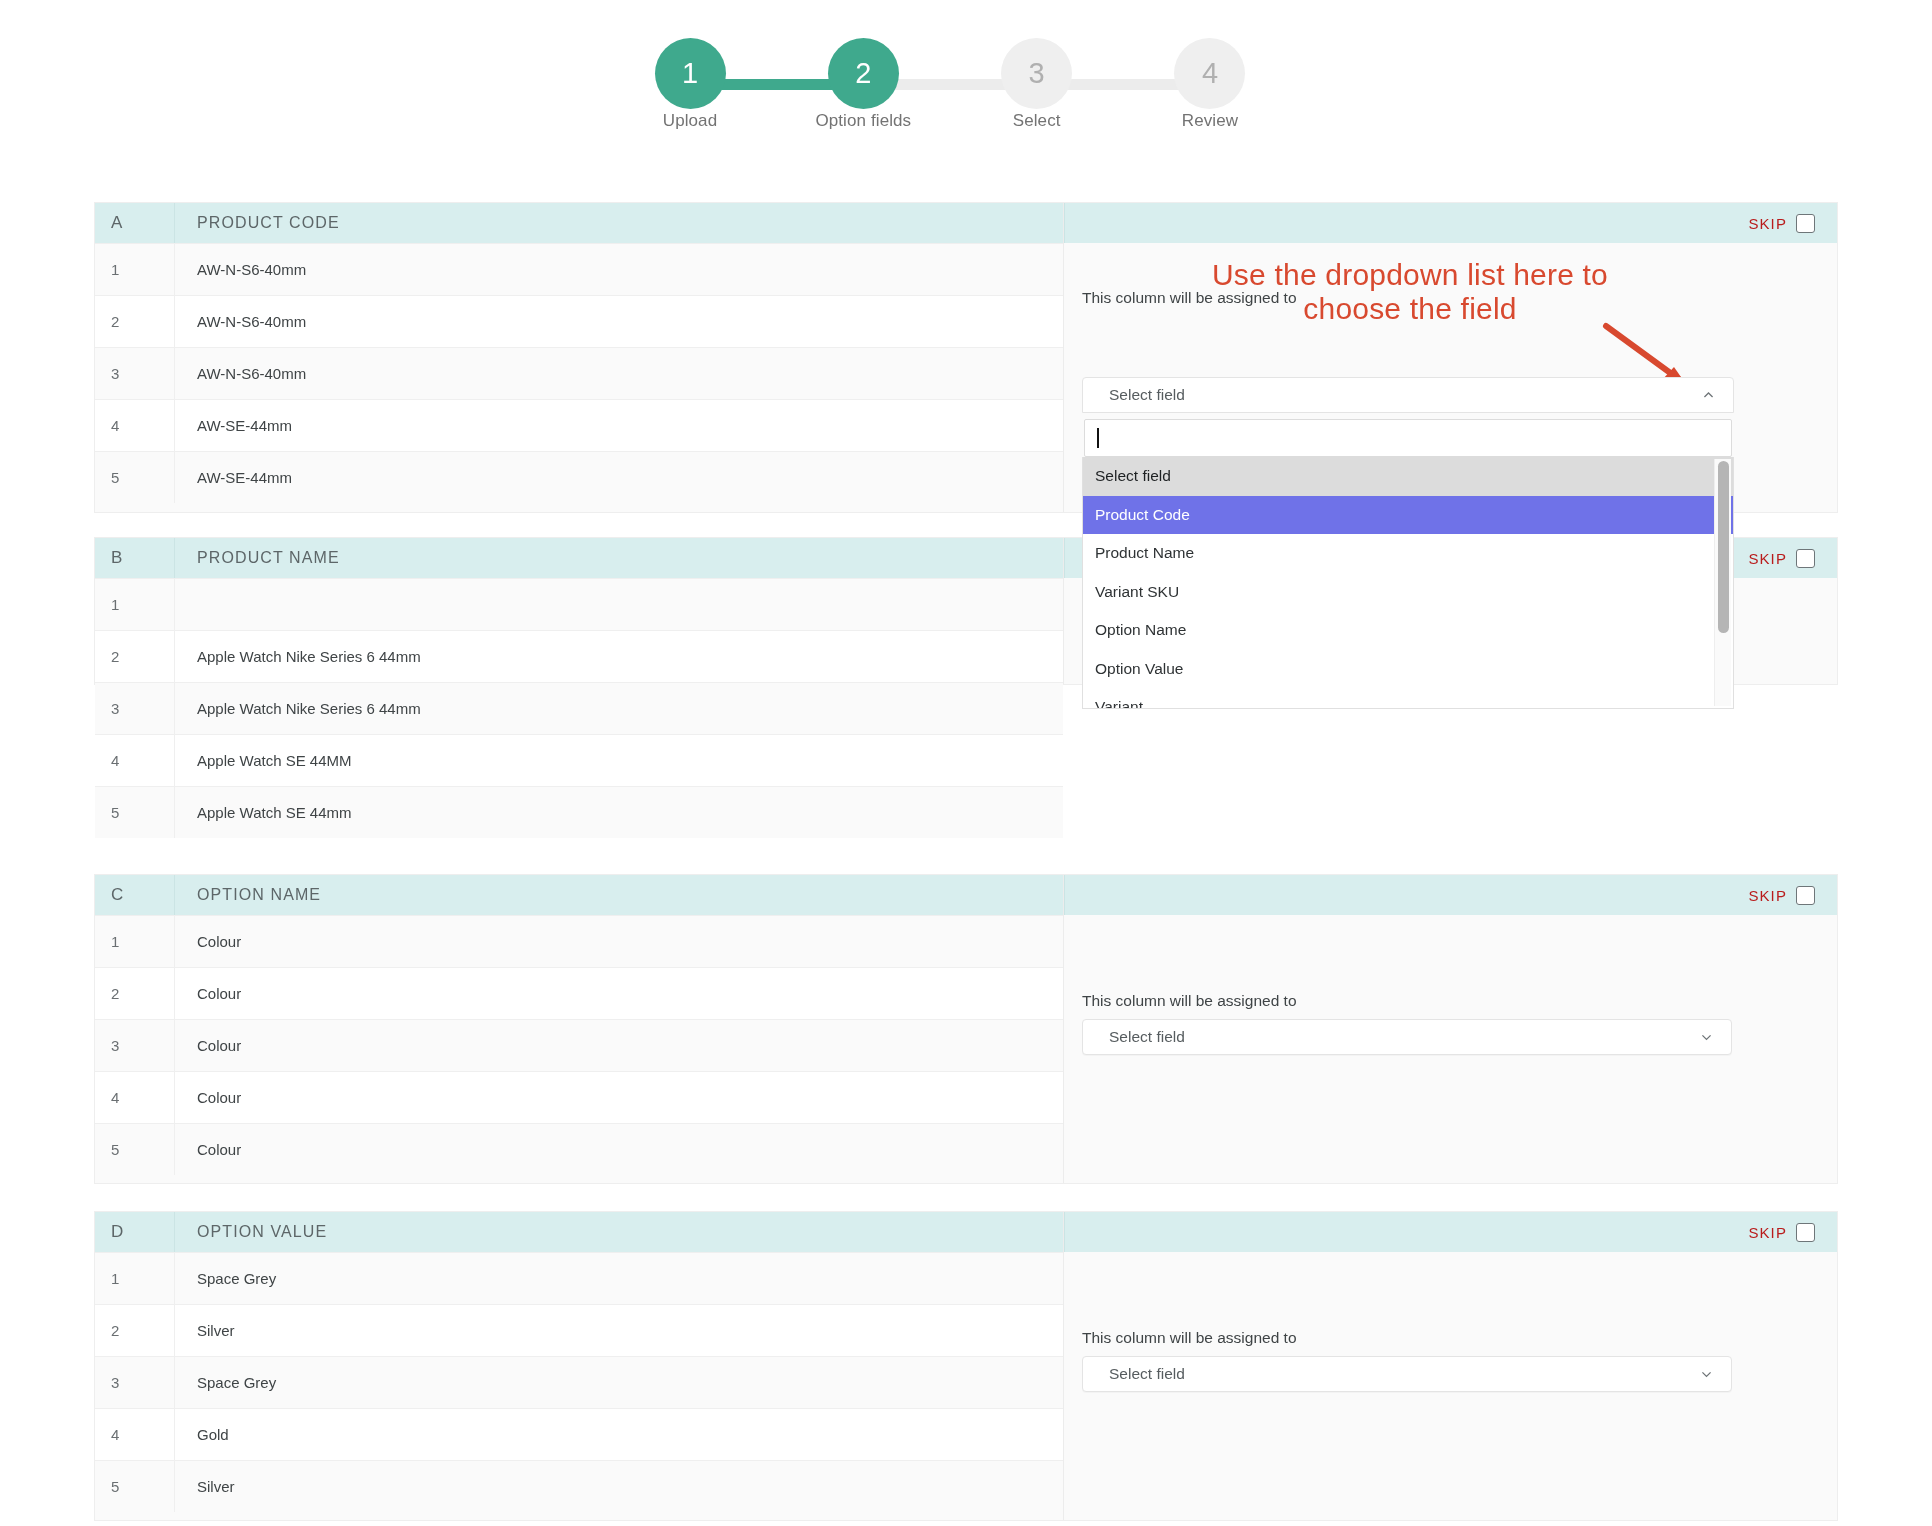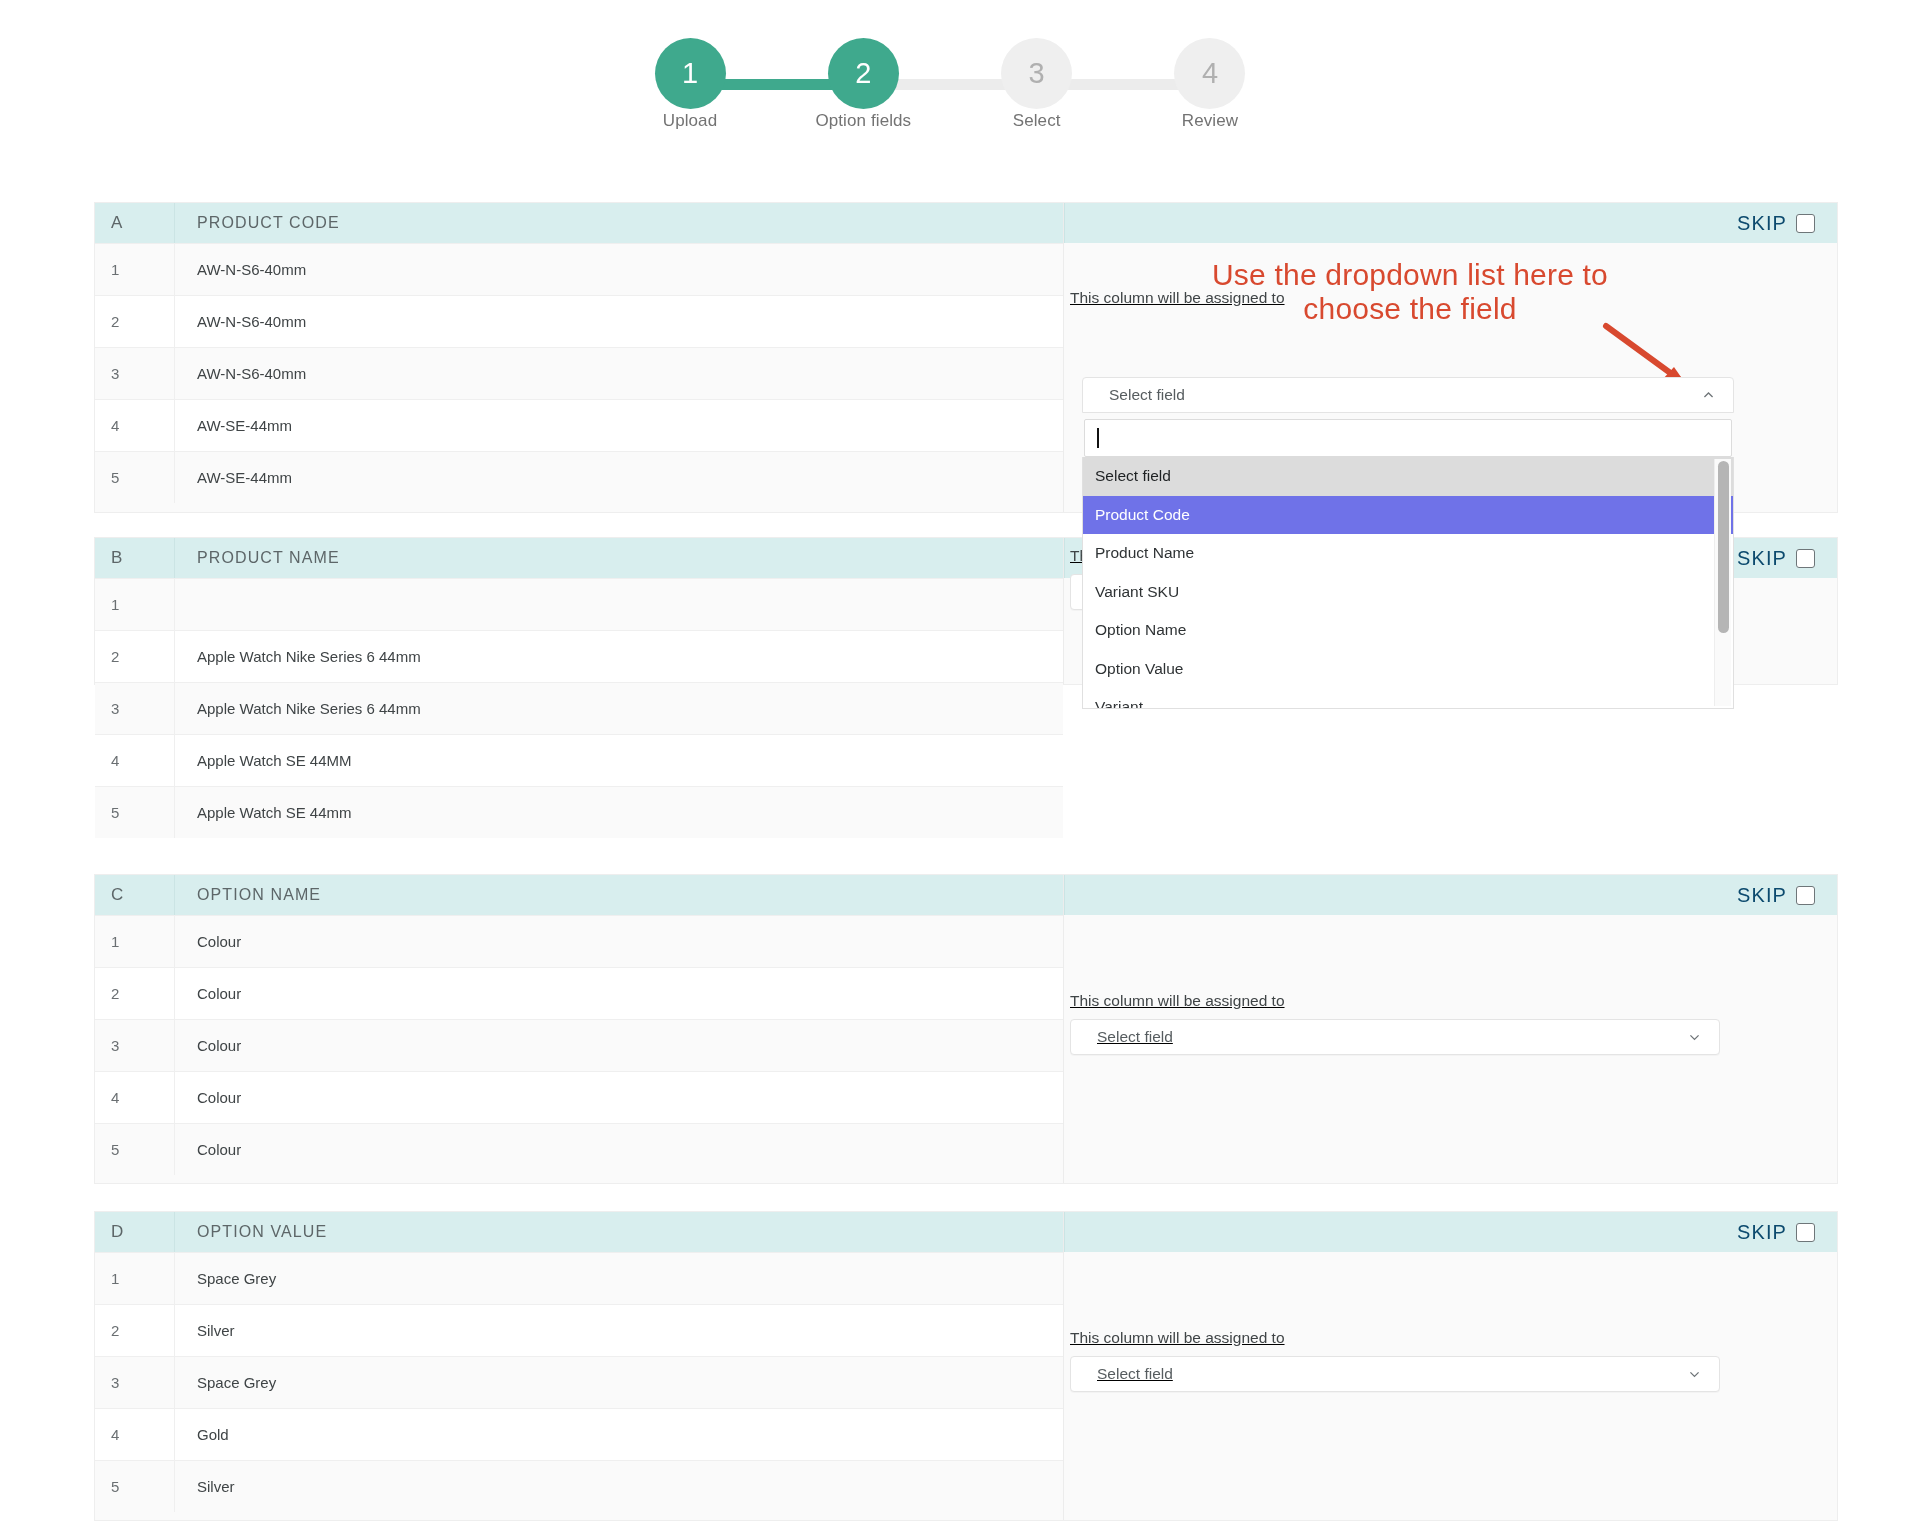--- a/index.html
+++ b/index.html
@@ -66,21 +66,21 @@
   .hdr .hcol-name {
     flex: 1; display: flex; align-items: center; padding-left: 22px;
     font-size: 16px; color: #5d6668; letter-spacing: 1.1px; font-weight: 400;
   }
   .hdr-right {
     height: 40px; background: #d8eeee;
     display: flex; align-items: center; justify-content: flex-end;
     padding-right: 22px; gap: 9px;
     border-left: 1px solid #cbe4e4;
   }
-  .skip-label { font-size: 20px; color: #0c4a6e; letter-spacing: 1.1px; }
+  .skip-label { font-size: 15px; color: #b91c1c; letter-spacing: 1.1px; }
   .skip-box {
     width: 19px; height: 19px; border: 1.6px solid #6e7679; border-radius: 3px;
     background: #ffffff;
   }
 
   .row { display: flex; height: 52px; align-items: stretch; border-top: 1px solid #efefef; }
   .row:first-of-type { border-top: none; }
   .row.even { background: #fafafa; }
   .row.odd  { background: #ffffff; }
   .cell-idx {
@@ -88,21 +88,21 @@
     padding-left: 16px; font-size: 15px; color: #6a6f72;
     border-right: 1px solid #efefef;
   }
   .cell-val {
     flex: 1; display: flex; align-items: center; padding-left: 22px;
     font-size: 15px; color: #3f4446;
   }
 
   
   .assign {
-    position: absolute; left: 6px; width: 650px; text-decoration: underline;
+    position: absolute; left: 18px; width: 650px;
   }
   .assign-label { font-size: 15.5px; color: #3f4446; margin-bottom: 9px; }
   .select-box {
     position: relative; height: 36px; background: #ffffff;
     border: 1px solid #e4e4e4; border-radius: 4px;
     display: flex; align-items: center; padding-left: 26px;
     font-size: 15.5px; color: #565c5f;
     box-shadow: 0 1px 1px rgba(0,0,0,.03);
   }
   .chev {

